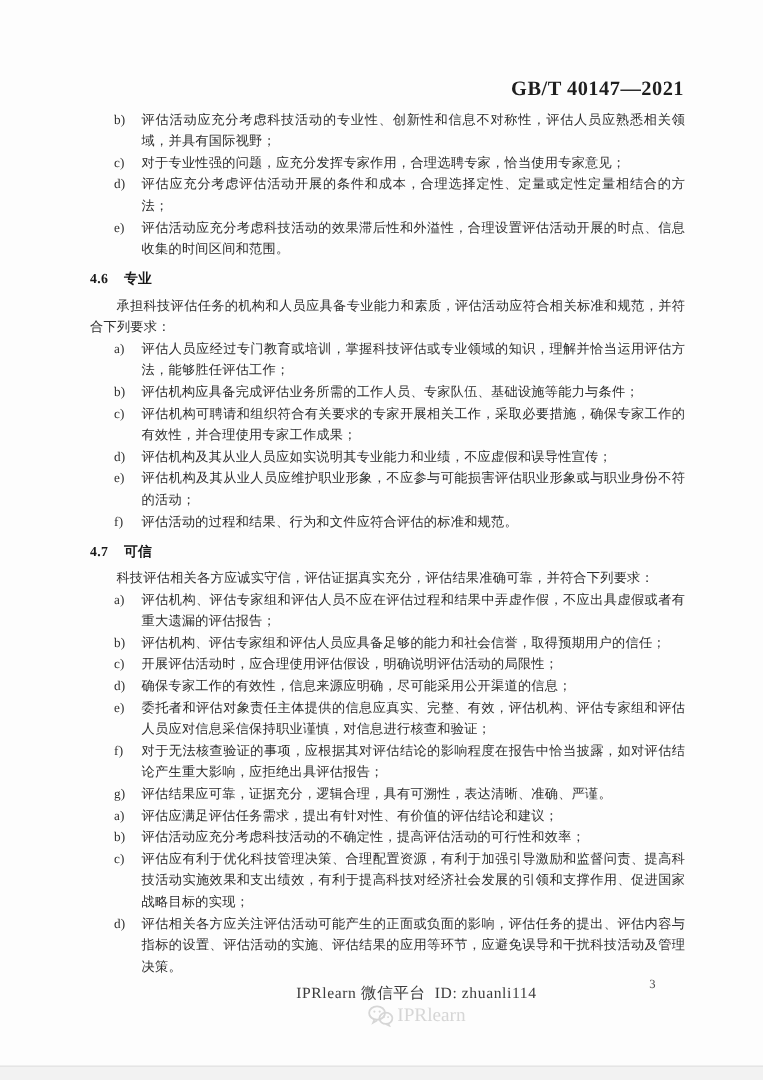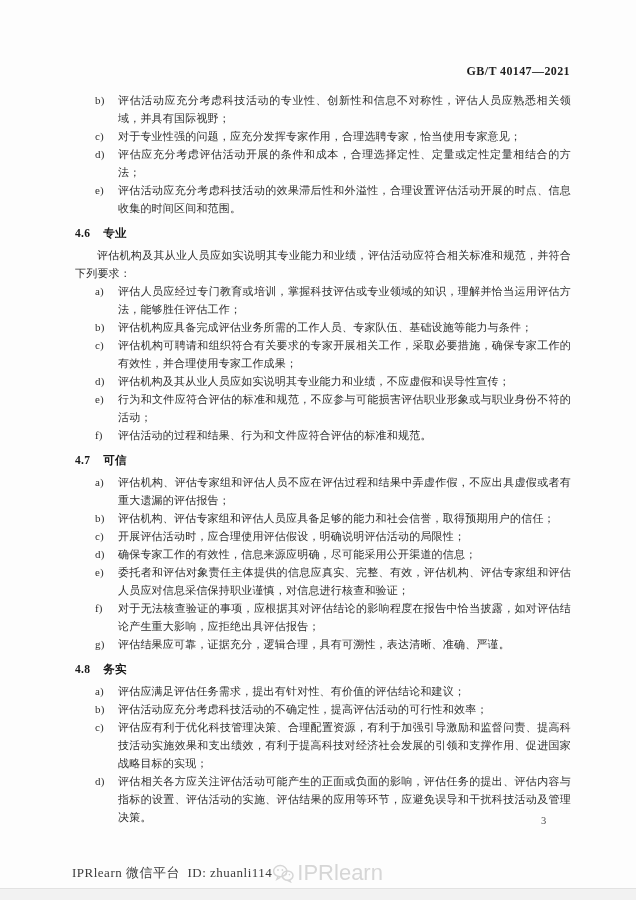--- a/index.html
+++ b/index.html
@@ -5,47 +5,47 @@
   html,body{margin:0;padding:0;}
   body{
     width:636px;height:900px;position:relative;overflow:hidden;
     background:#fdfdfd;
     font-family:"Liberation Serif","DejaVu Serif",serif;
     color:#2e2e2e;
   }
   .page{position:absolute;inset:0;}
   .header{
     position:absolute;top:64px;left:75px;width:495px;
-    text-align:right;font-weight:bold;font-size:12px;color:#1e1e1e;
+    text-align:right;font-weight:bold;font-size:17px;color:#1e1e1e;
     letter-spacing:0.4px;
   }
   .content{
     position:absolute;top:91px;left:75px;width:496px;
     font-size:11px;line-height:18px;text-align:justify;
     letter-spacing:0.2px;
   }
   .li{display:flex;padding-left:20px;}
   .li-label{flex:0 0 23px;}
   .li-text{flex:1;text-align:justify;}
   .sec{font-weight:bold;font-size:11.5px;color:#181818;margin:7px 0 4px 0;letter-spacing:0.3px;}
   .sec-num{margin-right:13px;margin-top:38px;}
   .intro{margin:0;text-indent:2em;}
   .page-number{
     position:absolute;top:815px;left:541px;
     font-size:10.5px;color:#4a4a4a;
   }
   .footer-bar{
-    position:absolute;top:860px;left:72px;right:14px;
-    display:flex;align-items:center;
+    position:absolute;top:819px;left:72px;right:14px;
+    display:flex;justify-content:space-between;align-items:center;flex-direction:column;
   }
   .footer-text{font-size:13px;color:#3c3c3c;letter-spacing:0.5px;white-space:pre;}
   .watermark{
     display:flex;align-items:center;gap:3px;
-    color:#d6d6d6;font-size:22px;
-    font-family:Liberation Sans, sans-serif;
+    color:#d6d6d6;font-size:16px;
+    font-family:Liberation Serif, serif;
   }
   .wechat-icon{display:inline-flex;line-height:0;}
   .bottom-strip{
     position:absolute;left:0;bottom:0;width:100%;height:11px;
     background:#f2f2f2;border-top:1px solid #e2e2e2;
   }
 </style>
 </head>
 <body>
 
@@ -66,46 +66,47 @@
       </div>
       <div class="li">
         <span class="li-label">d)</span>
         <span class="li-text">评估应充分考虑评估活动开展的条件和成本，合理选择定性、定量或定性定量相结合的方法；</span>
       </div>
       <div class="li">
         <span class="li-label">e)</span>
         <span class="li-text">评估活动应充分考虑科技活动的效果滞后性和外溢性，合理设置评估活动开展的时点、信息收集的时间区间和范围。</span>
       </div>
       <div class="sec"><span class="sec-num">4.6</span><span class="sec-title">专业</span></div>
-      <p class="intro">评估机构及其从业人员应如实说明其专业能力和业绩，评估活动应符合相关标准和规范，并符合下列要求：</p>
+      <p class="intro">承担科技评估任务的机构和人员应具备专业能力和素质，评估活动应符合相关标准和规范，并符合下列要求：</p>
       <div class="li">
         <span class="li-label">a)</span>
         <span class="li-text">评估人员应经过专门教育或培训，掌握科技评估或专业领域的知识，理解并恰当运用评估方法，能够胜任评估工作；</span>
       </div>
       <div class="li">
         <span class="li-label">b)</span>
         <span class="li-text">评估机构应具备完成评估业务所需的工作人员、专家队伍、基础设施等能力与条件；</span>
       </div>
       <div class="li">
         <span class="li-label">c)</span>
         <span class="li-text">评估机构可聘请和组织符合有关要求的专家开展相关工作，采取必要措施，确保专家工作的有效性，并合理使用专家工作成果；</span>
       </div>
       <div class="li">
         <span class="li-label">d)</span>
         <span class="li-text">评估机构及其从业人员应如实说明其专业能力和业绩，不应虚假和误导性宣传；</span>
       </div>
       <div class="li">
         <span class="li-label">e)</span>
-        <span class="li-text">行为和文件应符合评估的标准和规范，不应参与可能损害评估职业形象或与职业身份不符的活动；</span>
+        <span class="li-text">评估机构及其从业人员应维护职业形象，不应参与可能损害评估职业形象或与职业身份不符的活动；</span>
       </div>
       <div class="li">
         <span class="li-label">f)</span>
         <span class="li-text">评估活动的过程和结果、行为和文件应符合评估的标准和规范。</span>
       </div>
       <div class="sec"><span class="sec-num">4.7</span><span class="sec-title">可信</span></div>
+      <p class="intro">科技评估相关各方应诚实守信，评估证据真实充分，评估结果准确可靠，并符合下列要求：</p>
       <div class="li">
         <span class="li-label">a)</span>
         <span class="li-text">评估机构、评估专家组和评估人员不应在评估过程和结果中弄虚作假，不应出具虚假或者有重大遗漏的评估报告；</span>
       </div>
       <div class="li">
         <span class="li-label">b)</span>
         <span class="li-text">评估机构、评估专家组和评估人员应具备足够的能力和社会信誉，取得预期用户的信任；</span>
       </div>
       <div class="li">
         <span class="li-label">c)</span>
@@ -120,21 +121,20 @@
         <span class="li-text">委托者和评估对象责任主体提供的信息应真实、完整、有效，评估机构、评估专家组和评估人员应对信息采信保持职业谨慎，对信息进行核查和验证；</span>
       </div>
       <div class="li">
         <span class="li-label">f)</span>
         <span class="li-text">对于无法核查验证的事项，应根据其对评估结论的影响程度在报告中恰当披露，如对评估结论产生重大影响，应拒绝出具评估报告；</span>
       </div>
       <div class="li">
         <span class="li-label">g)</span>
         <span class="li-text">评估结果应可靠，证据充分，逻辑合理，具有可溯性，表达清晰、准确、严谨。</span>
       </div>
-      <div class="sec"><span class="sec-num">4.8</span><span class="sec-title">务实</span></div>
       <div class="li">
         <span class="li-label">a)</span>
         <span class="li-text">评估应满足评估任务需求，提出有针对性、有价值的评估结论和建议；</span>
       </div>
       <div class="li">
         <span class="li-label">b)</span>
         <span class="li-text">评估活动应充分考虑科技活动的不确定性，提高评估活动的可行性和效率；</span>
       </div>
       <div class="li">
         <span class="li-label">c)</span>

